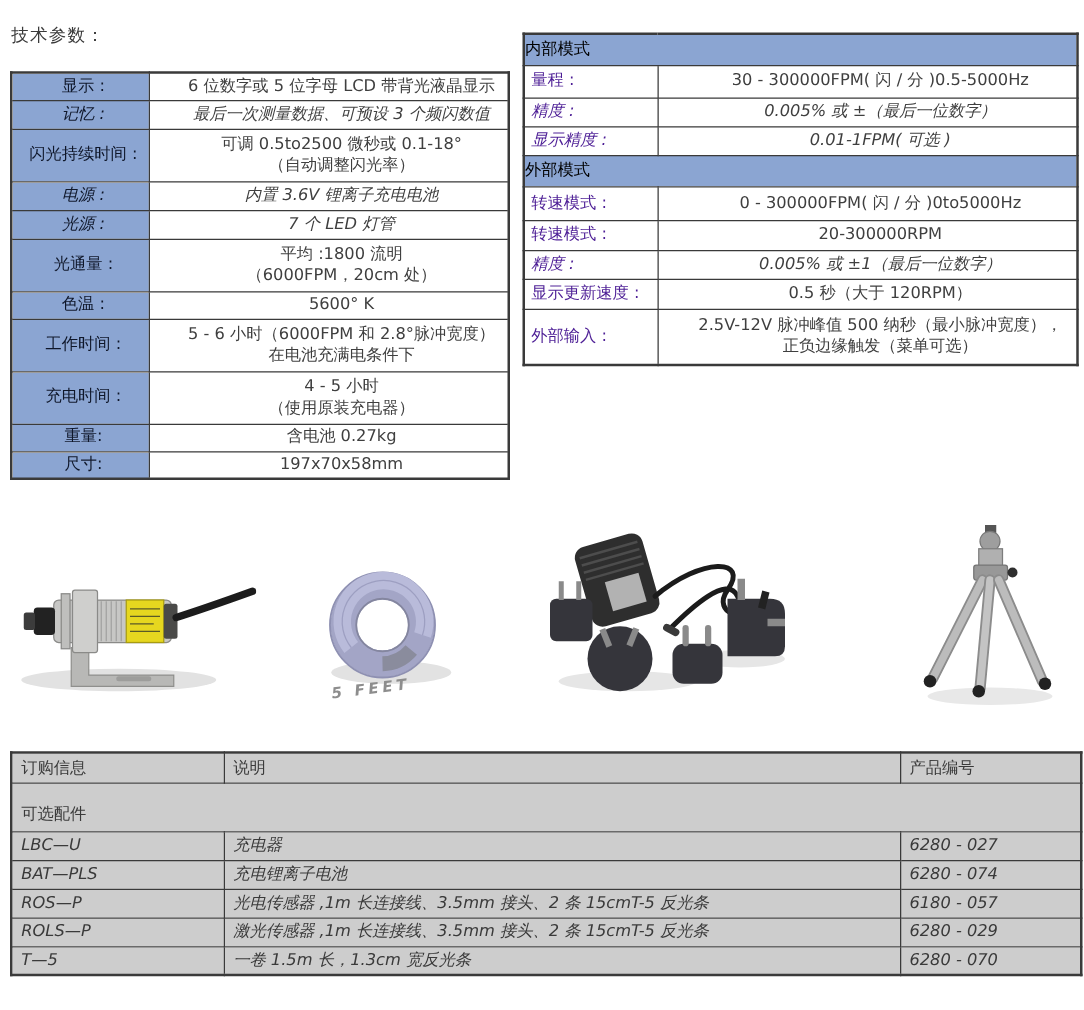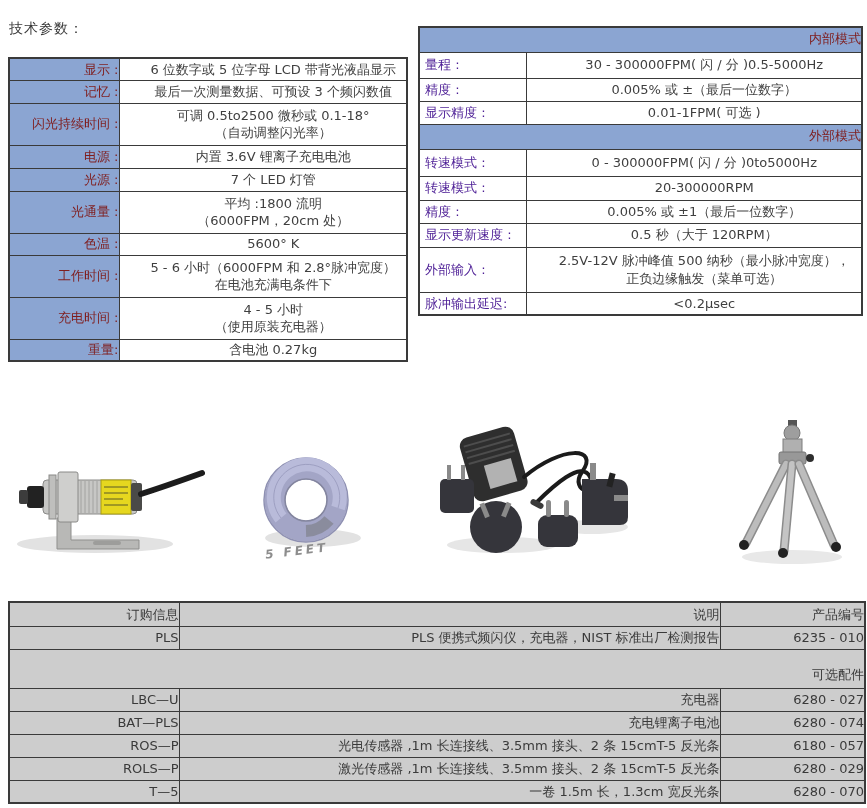--- a/index.html
+++ b/index.html
@@ -27,23 +27,23 @@
   }
   
   .spec-table {
     position: absolute;
     left: 8px; top: 57px;
     width: 400px;
     border: 2px solid #3a3a3a;
   }
   .spec-table td.lbl {
     background: #8ba5d2;
-    color: #7f1d1d;
+    color: #0f172a;
     padding-left: 5px;
-    text-align: right;
+    text-align: center;
   }
   td.val {
     text-align: center;
     white-space: pre-line;
     color: #3f3f3f;
     padding-left: 21px;
   }
   
   .mode-table {
     position: absolute;
@@ -52,25 +52,24 @@
     border: 2px solid #3a3a3a;
   }
   .mode-table td.mlbl {
     background: #ffffff;
     color: #4c1d95;
     padding-left: 5px;
     text-align: left;
   }
   .mode-table td.sechdr {
     background: #8ba5d2;
-    color: #7f1d1d;
-    text-align: right;
-    font-family: Liberation Mono, monospace;
-  }
-  .h22 { height: 22px; } .h23 { height: 23px; } .h24 { height: 24px; }
+    color: #000000;
+    text-align: left;
+  }
+  .h22 { height: 22px; } .h23 { height: 23px; font-style: italic; } .h24 { height: 24px; }
   .h25 { height: 25px; } .h26 { height: 26px; } .h27 { height: 27px; }
   .h40 { height: 40px; } .h42 { height: 42px; } .h45 { height: 45px; }
   
   .photos { position: absolute; left: 0; top: 410px; width: 867px; height: 185px; }
   .photo { position: absolute; }
   .tape-label {
     position: absolute;
     left: 22px; top: 106px;
     font-size: 12px;
     font-weight: bold;
@@ -82,21 +81,21 @@
   
   .order-table {
     position: absolute;
     left: 8px; top: 601px;
     width: 856px;
     border: 2px solid #3a3a3a;
   }
   .order-table td {
     background: #cdcdcd;
     color: #3a3a3a;
-    text-align: right;
+    text-align: left;
     padding-left: 7px;
   }
   .order-table td.accrow {
     vertical-align: bottom;
     padding-bottom: 4px;
     height: 39px;
   }
 </style>
 </head>
 <body>
@@ -146,20 +145,24 @@
     </tr>
     <tr class="h42">
       <td class="lbl">充电时间 :</td>
       <td class="val">4 - 5 小时
 （使用原装充电器）</td>
     </tr>
     <tr class="h22">
       <td class="lbl">重量:</td>
       <td class="val">含电池 0.27kg</td>
     </tr>
+    <tr class="h22">
+      <td class="lbl">尺寸:</td>
+      <td class="val">197x70x58mm</td>
+    </tr>
   </tbody>
 </table>
 
 <table class="mode-table">
   <colgroup>
       <col style="width:107px">
       <col style="width:336px">
     </colgroup>
   <tbody>
     <tr class="h25">
@@ -193,24 +196,20 @@
       <td class="val">0.005% 或 ±1（最后一位数字）</td>
     </tr>
     <tr class="h24">
       <td class="mlbl">显示更新速度 :</td>
       <td class="val">0.5 秒（大于 120RPM）</td>
     </tr>
     <tr class="h45">
       <td class="mlbl">外部输入 :</td>
       <td class="val">2.5V-12V 脉冲峰值 500 纳秒（最小脉冲宽度），
 正负边缘触发（菜单可选）</td>
-    </tr>
-    <tr class="h23">
-      <td class="mlbl">脉冲输出延迟:</td>
-      <td class="val">&lt;0.2μsec</td>
     </tr>
   </tbody>
 </table>
 
 <div class="photos">
 
   <div class="photo" style="left:5px;top:22px;width:200px;height:130px">
     <svg width="200" height="130" viewBox="0 0 200 130">
       <ellipse cx="90" cy="112" rx="78" ry="9" fill="#e2e2e2"></ellipse>
       <path d="M52,86 L66,86 L66,108 L134,108 L134,117 L52,117 Z" fill="#b8b8b6" stroke="#8f8f8d" stroke-width="1"></path>
@@ -321,25 +320,20 @@
       <col style="width:170px">
       <col style="width:541px">
       <col style="width:145px">
     </colgroup>
   <tbody>
     <tr class="h24">
       <td>订购信息</td>
       <td>说明</td>
       <td>产品编号</td>
     </tr>
-    <tr class="h23">
-      <td>PLS</td>
-      <td>PLS 便携式频闪仪，充电器，NIST 标准出厂检测报告</td>
-      <td>6235 - 010</td>
-    </tr>
     <tr>
       <td class="accrow" colspan="3">可选配件</td>
     </tr>
     <tr class="h23">
       <td>LBC—U</td>
       <td>充电器</td>
       <td>6280 - 027</td>
     </tr>
     <tr class="h23">
       <td>BAT—PLS</td>

